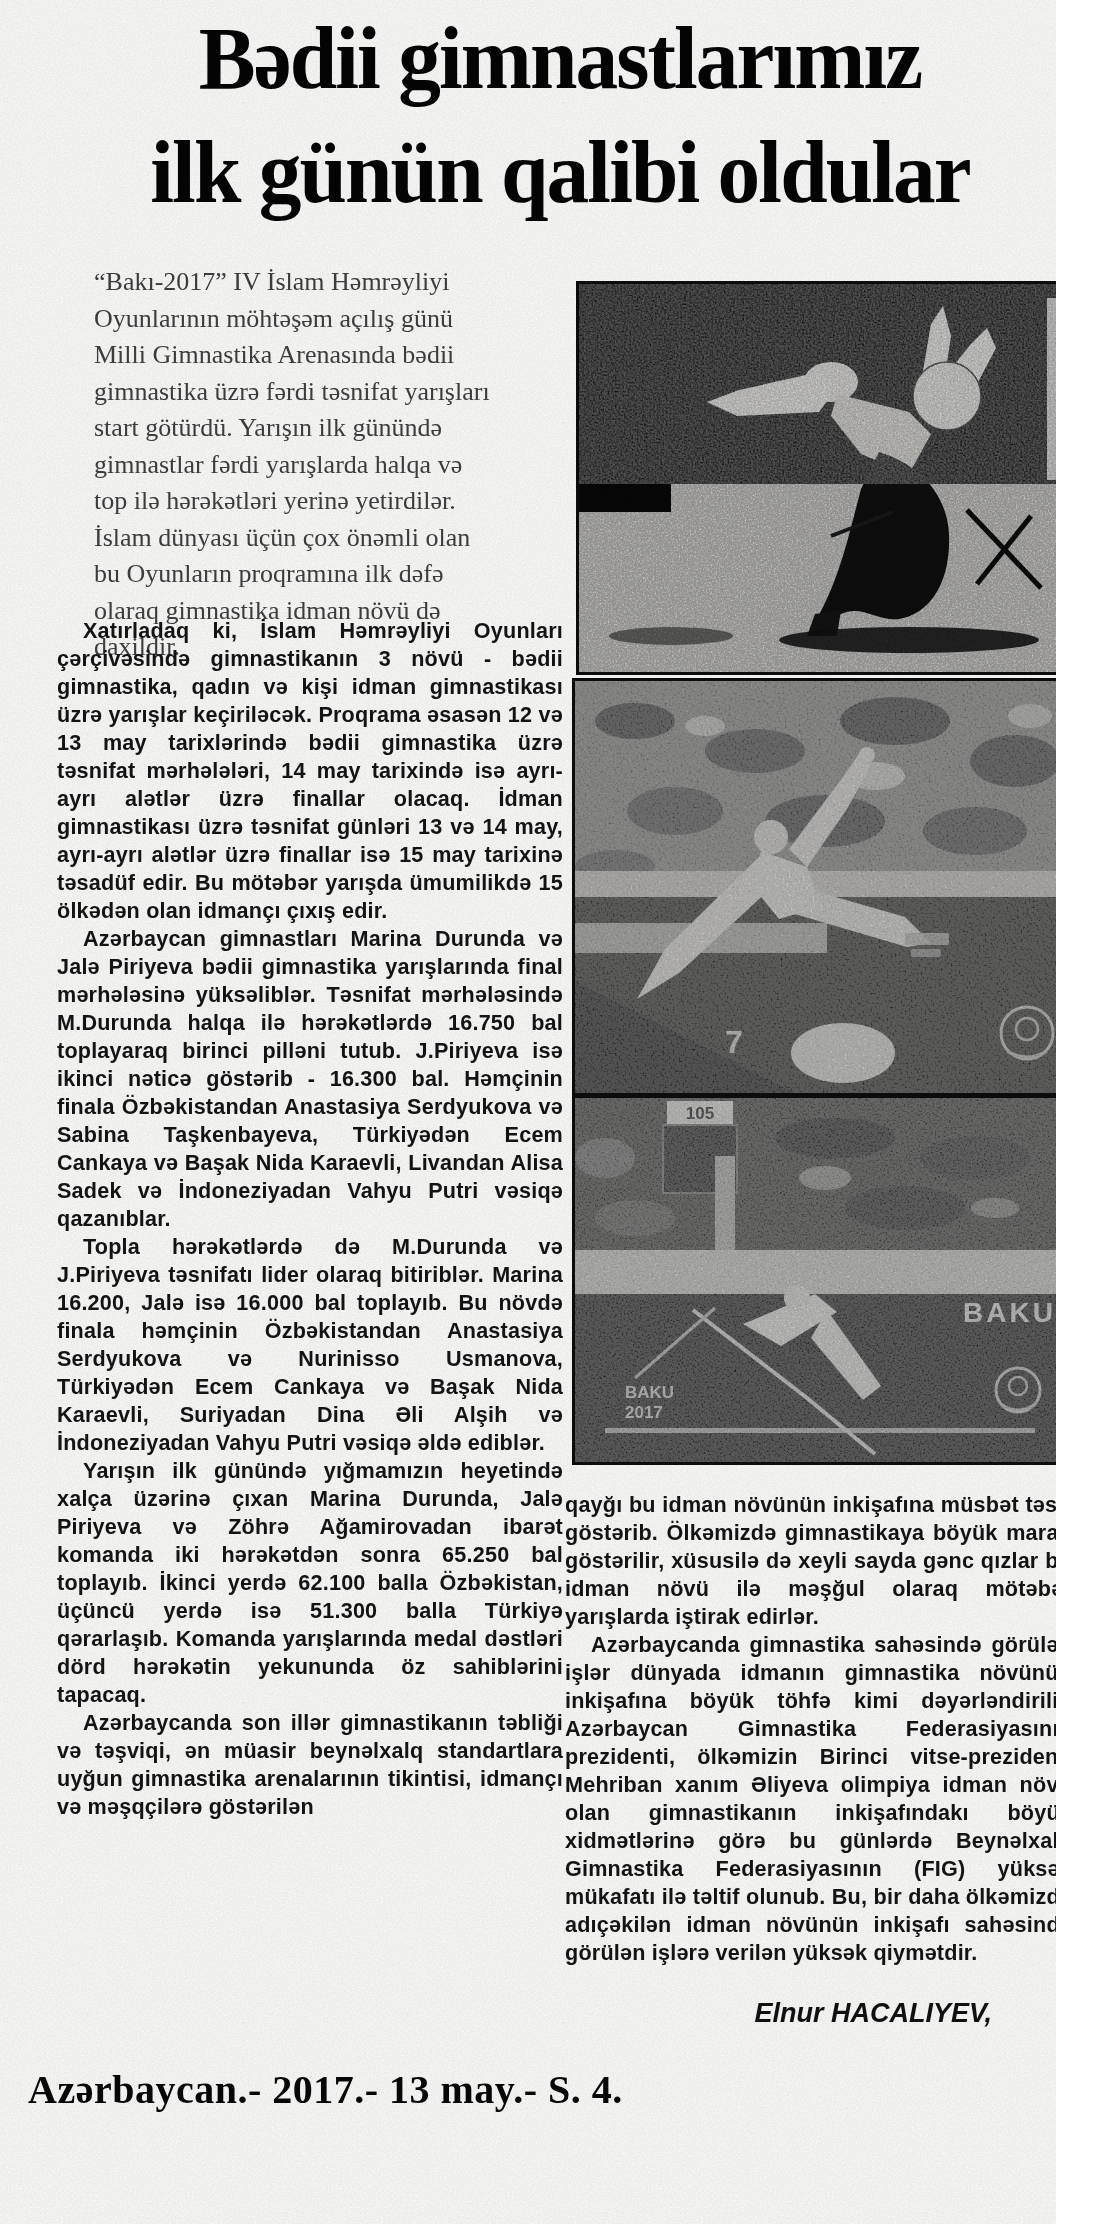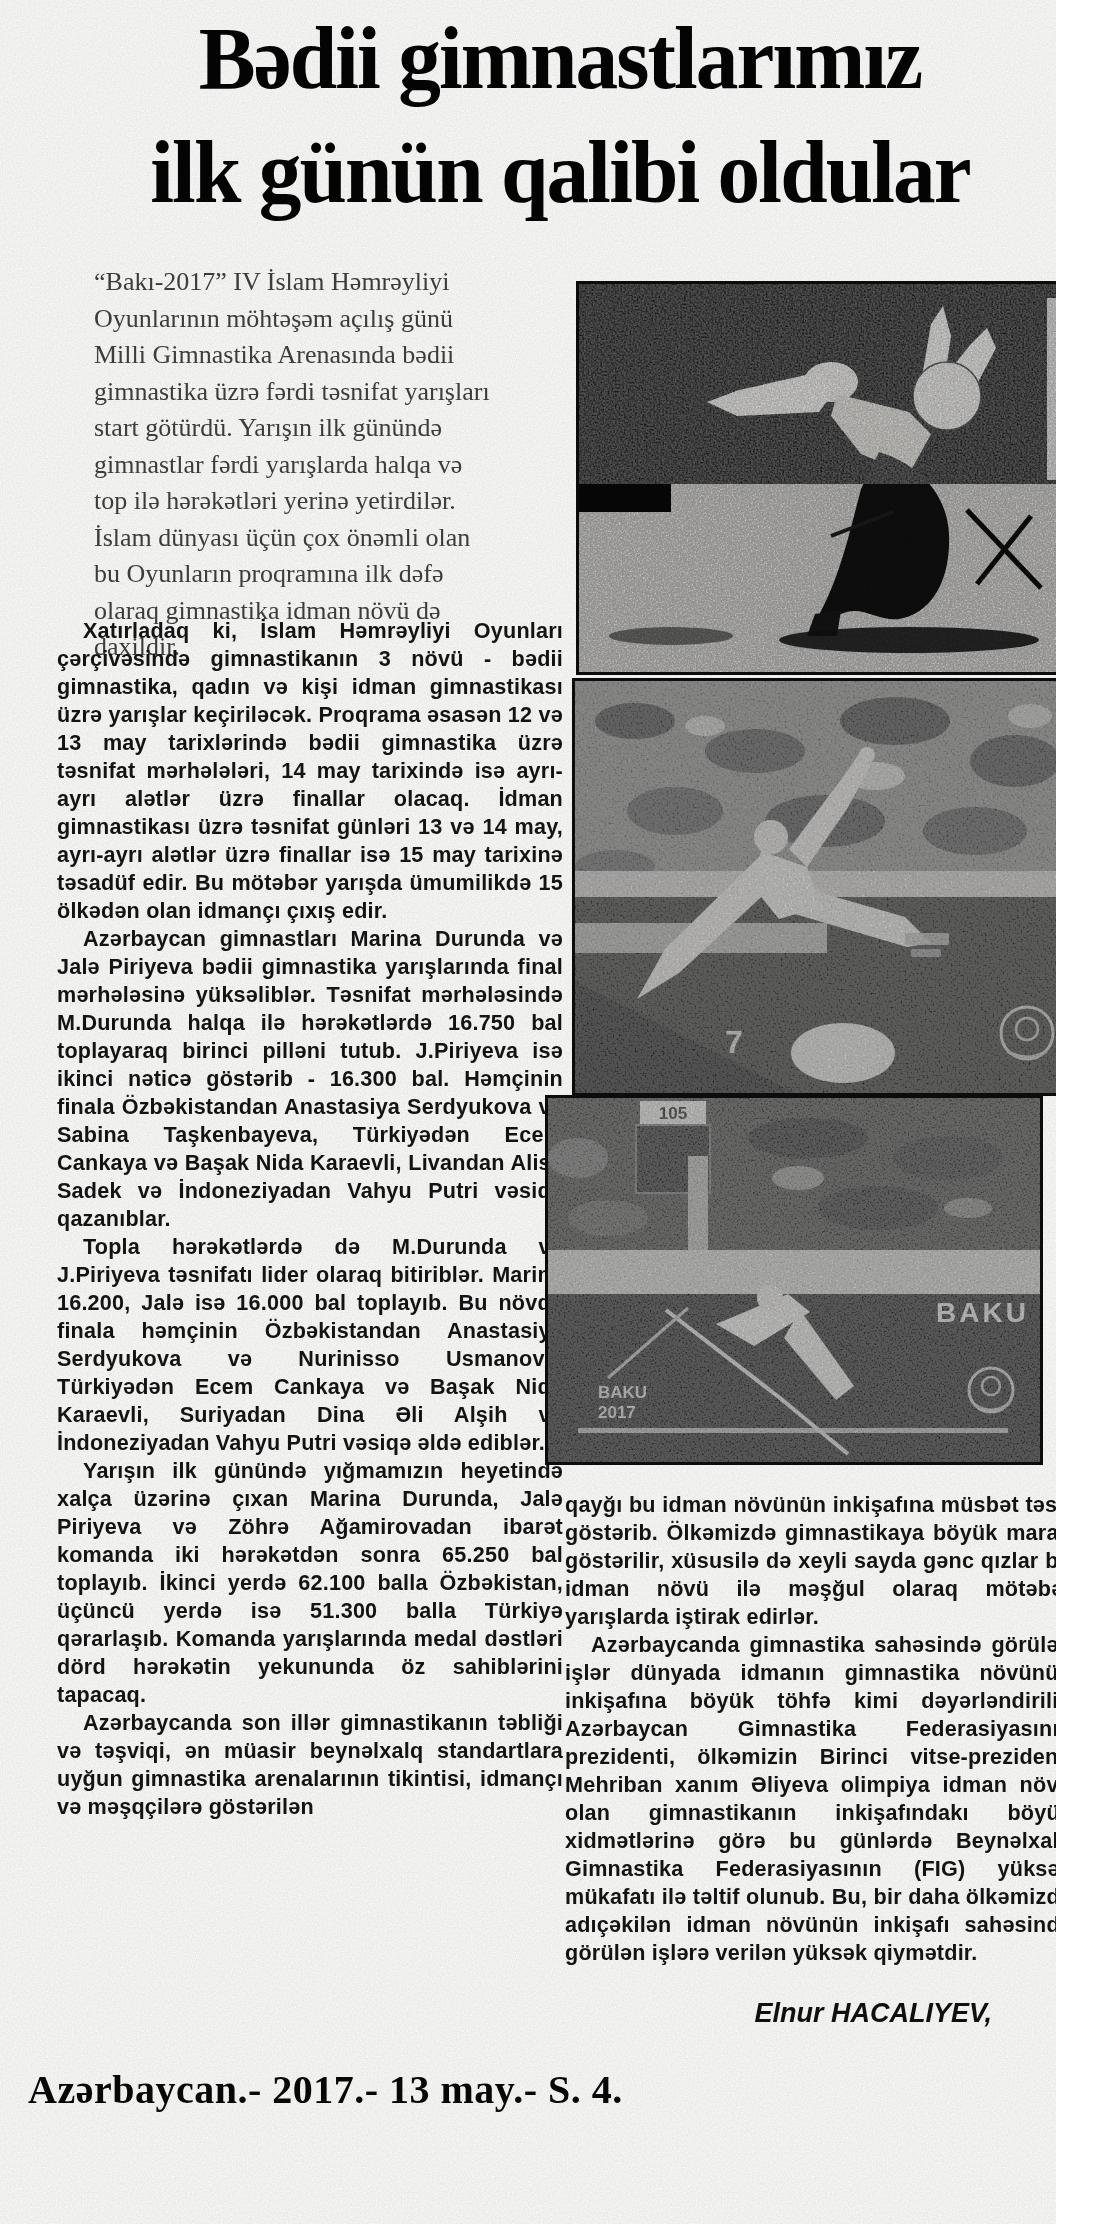--- a/index.html
+++ b/index.html
@@ -39,21 +39,21 @@
     font-family:"Liberation Serif", serif; font-size:40px; font-weight:bold;
     letter-spacing:0.5px; color:#080808;
   }
   .photo {
     position:absolute; border:3px solid #0d0d0d; background:#e9e9e9;
     box-sizing:content-box;
   }
   .photo svg { display:block; }
   #photo1 { left:576px; top:281px; width:484px; height:388px; }
   #photo2 { left:572px; top:678px; width:490px; height:412px; }
-  #photo3 { left:545px; top:1095px; width:492px; height:364px; }
+  #photo3 { left:572px; top:1095px; width:492px; height:364px; }
   .scan-noise { position:absolute; left:0; top:0; pointer-events:none; }
 </style>
 </head>
 <body>
 
 <div class="page">
 
   <div class="headline">
     <div>Bədii gimnastlarımız</div>
     <div>ilk günün qalibi oldular</div>

